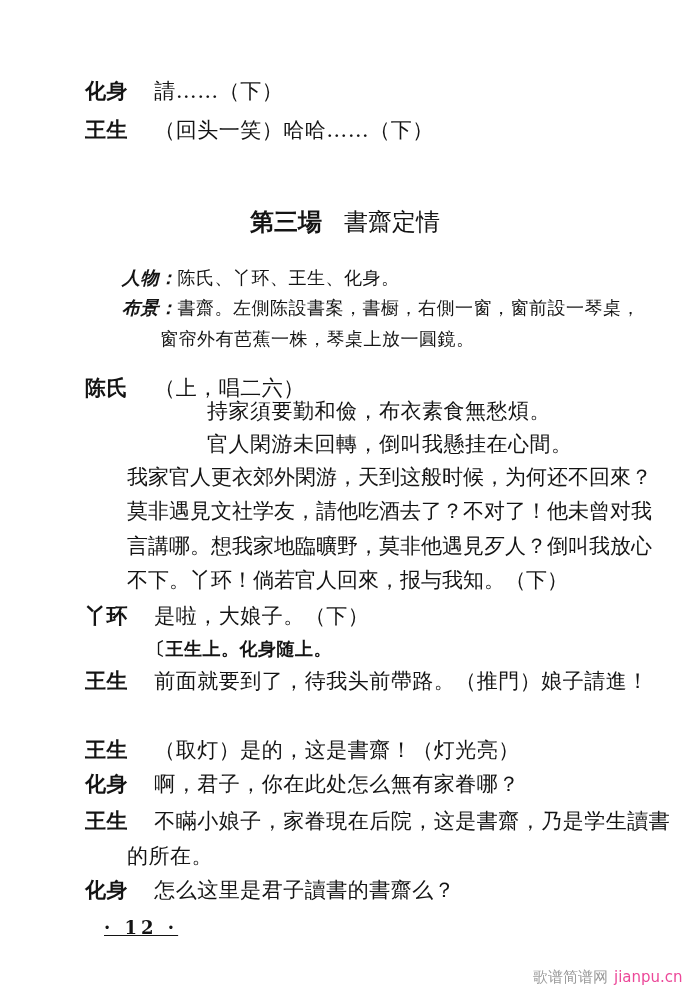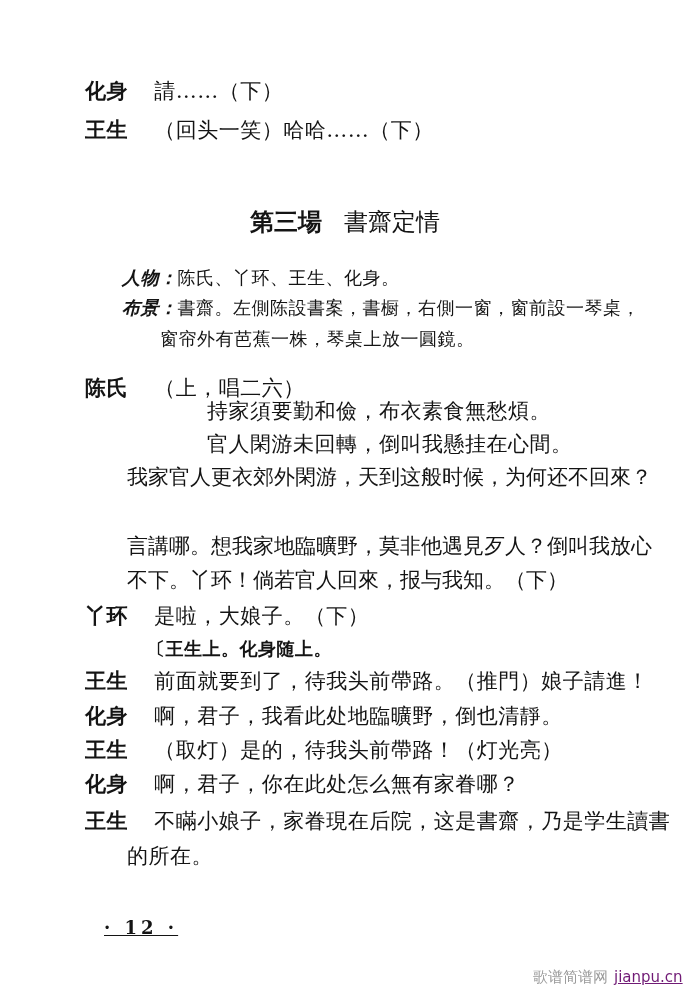--- a/index.html
+++ b/index.html
@@ -63,21 +63,21 @@
     }
     .watermark {
       position: absolute;
       left: 533px;
       top: 968px;
       font-size: 15px;
       color: #9a9a9a;
       white-space: nowrap;
       font-family: "DejaVu Sans", sans-serif;
     }
-    .watermark .wm-url { color: #701a75; margin-left: 6px; text-decoration: underline; }
+    .watermark .wm-url { color: #ec4899; margin-left: 6px; }
   </style>
 </head>
 <body>
 
 <div class="page">
 
   <div class="line" style="left:85px; top:78px;">
     <span class="speaker">化身</span>
     <span>請……（下）</span>
   </div>
@@ -109,59 +109,62 @@
   <div class="line" style="left:207px; top:398px;">
     <span>持家須要勤和儉，布衣素食無愁煩。</span>
   </div>
   <div class="line" style="left:207px; top:431px;">
     <span>官人閑游未回轉，倒叫我懸挂在心間。</span>
   </div>
 
   <div class="line" style="left:127px; top:464px; letter-spacing:0px;">
     <span>我家官人更衣郊外閑游，天到这般时候，为何还不回來？</span>
   </div>
+  <div class="line" style="left:127px; top:498px; letter-spacing:0px;">
+    <span>莫非遇見文社学友，請他吃酒去了？不对了！他未曾对我</span>
+  </div>
   <div class="line" style="left:127px; top:567px; letter-spacing:0px;">
     <span>不下。丫环！倘若官人回來，报与我知。（下）</span>
   </div>
   <div class="line" style="left:127px; top:533px; letter-spacing:0px;">
     <span>言講哪。想我家地臨曠野，莫非他遇見歹人？倒叫我放心</span>
   </div>
 
   <div class="line" style="left:85px; top:603px;">
     <span class="speaker">丫环</span>
     <span>是啦，大娘子。（下）</span>
   </div>
 
   <div class="line small" style="left:147px; top:637px;">
     <span class="bold">〔王生上。化身随上。</span>
   </div>
 
   <div class="line" style="left:85px; top:668px;">
     <span class="speaker">王生</span>
     <span>前面就要到了，待我头前帶路。（推門）娘子請進！</span>
   </div>
-  <div class="line" style="left:85px; top:703px;">
-    <span class="speaker">化身</span>
-    <span>啊，君子，我看此处地臨曠野，倒也清靜。</span>
-  </div>
   <div class="line" style="left:85px; top:737px;">
     <span class="speaker">王生</span>
-    <span>（取灯）是的，待我头前帶路！（灯光亮）</span>
+    <span>（取灯）是的，这是書齋！（灯光亮）</span>
   </div>
   <div class="line" style="left:85px; top:771px;">
     <span class="speaker">化身</span>
     <span>啊，君子，你在此处怎么無有家眷哪？</span>
   </div>
   <div class="line" style="left:85px; top:808px;">
     <span class="speaker">王生</span>
     <span>不瞞小娘子，家眷現在后院，这是書齋，乃是学生讀書</span>
   </div>
   <div class="line" style="left:127px; top:843px;">
     <span>的所在。</span>
   </div>
+  <div class="line" style="left:85px; top:877px;">
+    <span class="speaker">化身</span>
+    <span>怎么这里是君子讀書的書齋么？</span>
+  </div>
 
   <div class="page-number">· 12 ·</div>
 
   <div class="watermark">
     <span>歌谱简谱网</span><span class="wm-url">jianpu.cn</span>
   </div>
 
 </div>
 
 </body></html>

